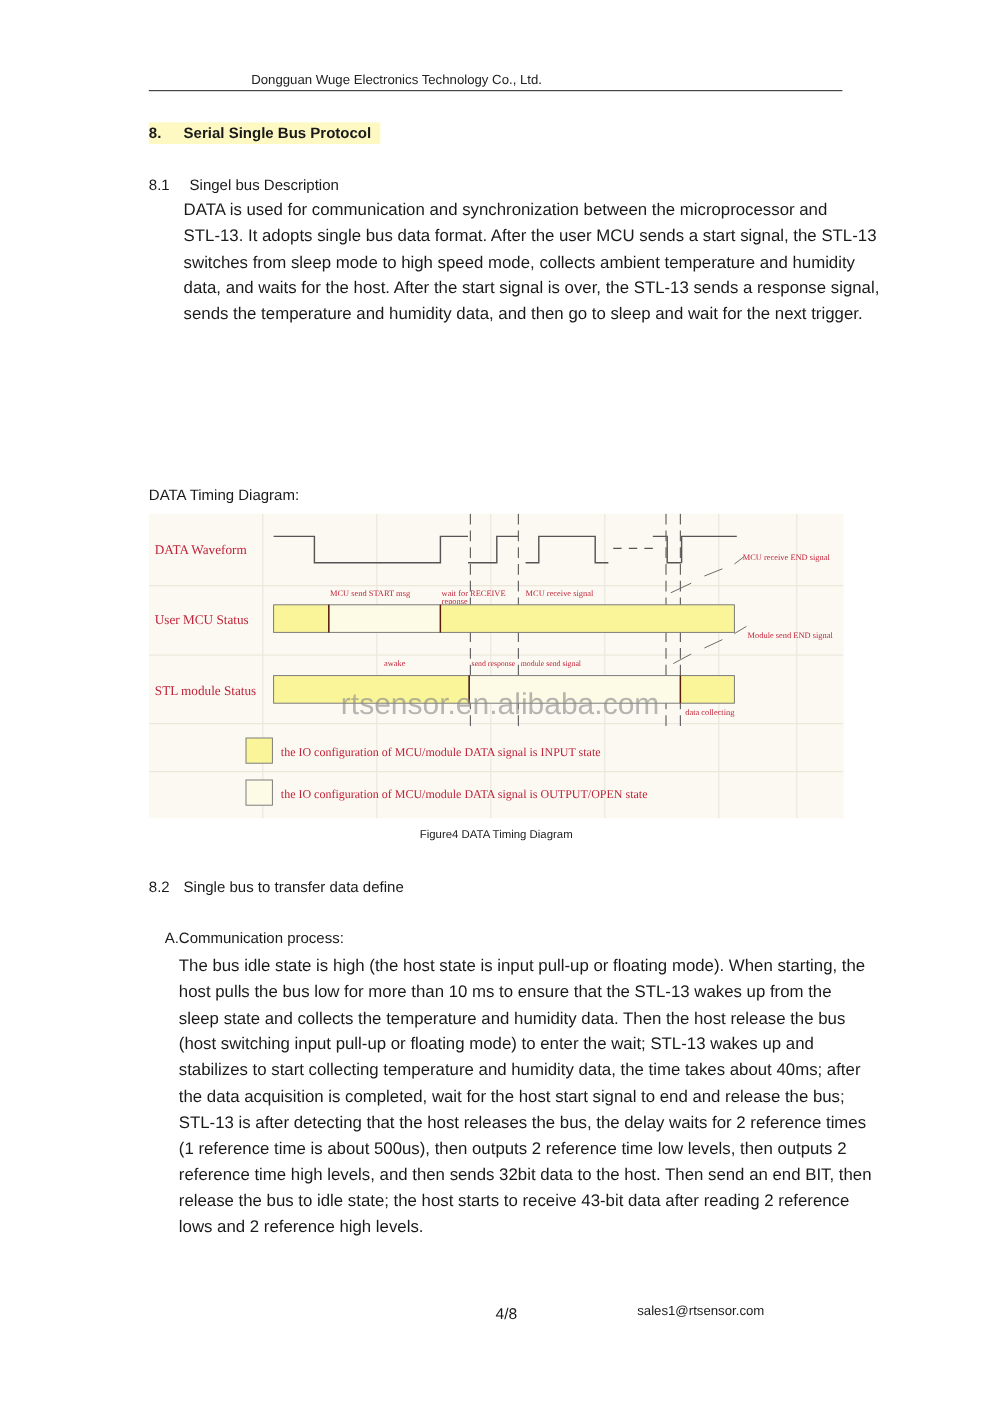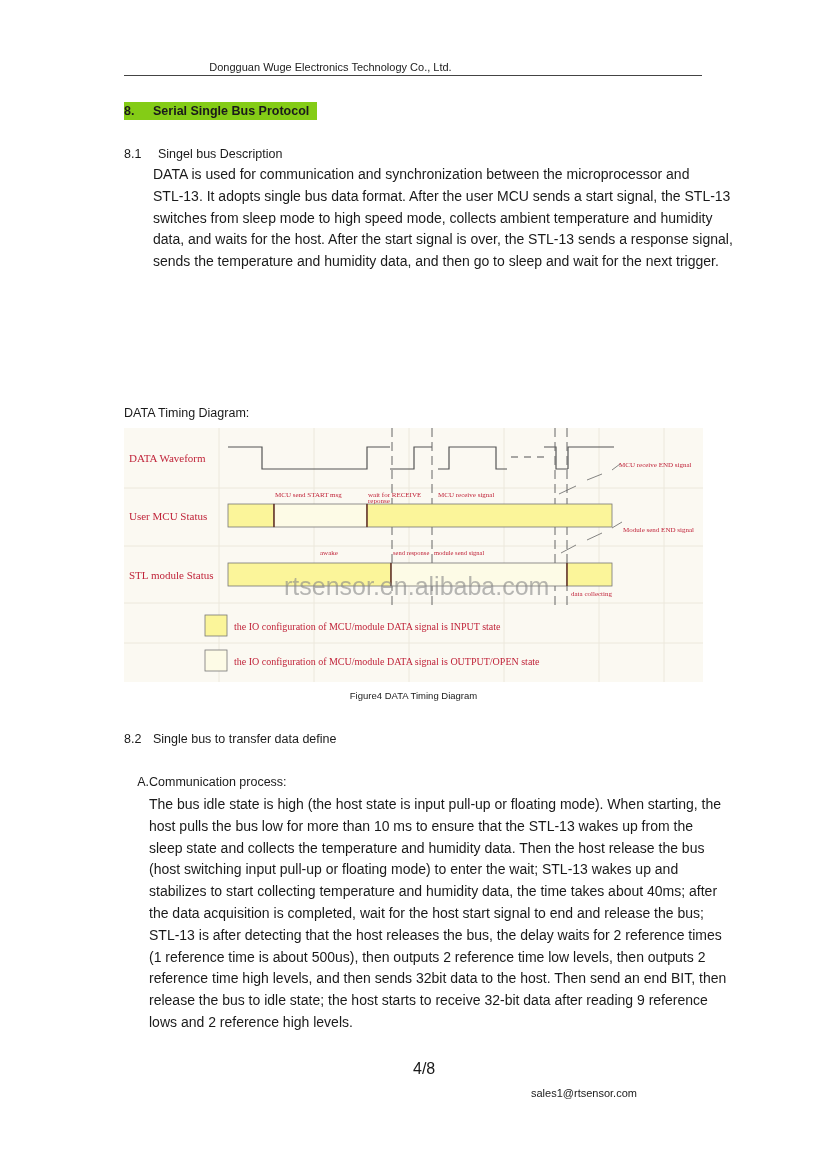--- a/index.html
+++ b/index.html
@@ -1,32 +1,32 @@
 <!DOCTYPE html>
 <html><head>
 <meta charset="utf-8">
 <style>
   html, body { margin:0; padding:0; background:#ffffff; }
   body { width:827px; height:1169px; position:relative; overflow:hidden;
          font-family:"Liberation Sans", "DejaVu Sans", sans-serif; color:#1a1a1a; }
   .abs { position:absolute; }
   .header-title { left:0; width:661px; top:61px; text-align:center; font-size:11px; color:#222; }
   .header-rule { left:124px; top:75px; width:578px; height:0; border-top:1.2px solid #444; }
-  .sec-heading { left:124px; top:102px; height:18px; padding:0 8px 0 0; background:#84cc16;
+  .sec-heading { left:124px; top:102px; height:18px; padding:0 8px 0 0; background:#fef9c3;
                  font-size:12.5px; font-weight:bold; line-height:18px; }
   .sec-heading .num { display:inline-block; width:29px; }
   .sub-heading { left:124px; font-size:12.5px; }
   .sub-heading .num { display:inline-block; width:34px; }
   .sub-heading.b .num { width:29px; }
   .para { left:153px; width:560px; font-size:14px; line-height:21.8px; }
   .para .line { display:block; white-space:nowrap; }
   .diagram { left:124px; top:428px; width:579px; height:254px; background:#fbf9f2; overflow:hidden; }
   .caption { left:0; width:827px; top:690px; text-align:center; font-size:9.5px; }
   .caption b { font-weight:normal; }
-  .footer-page { left:413px; top:1060px; font-size:16px;text-align:center; }
+  .footer-page { left:413px; top:1087px; font-size:13px;text-align:center; }
   .footer-email { left:531px; top:1087px; font-size:11px; }
   svg text { font-family:"Liberation Serif", "DejaVu Serif", serif; }
 </style>
 </head>
 <body>
 
 <div class="abs header-title">Dongguan Wuge Electronics Technology Co., Ltd.</div>
 <div class="abs header-rule"></div>
 
 <div class="abs sec-heading">
@@ -134,18 +134,18 @@
 <div class="abs para" style="top:794px; left:149px;">
   <span class="line">The bus idle state is high (the host state is input pull-up or floating mode). When starting, the</span>
   <span class="line">host pulls the bus low for more than 10 ms to ensure that the STL-13 wakes up from the</span>
   <span class="line">sleep state and collects the temperature and humidity data. Then the host release the bus</span>
   <span class="line">(host switching input pull-up or floating mode) to enter the wait; STL-13 wakes up and</span>
   <span class="line">stabilizes to start collecting temperature and humidity data, the time takes about 40ms; after</span>
   <span class="line">the data acquisition is completed, wait for the host start signal to end and release the bus;</span>
   <span class="line">STL-13 is after detecting that the host releases the bus, the delay waits for 2 reference times</span>
   <span class="line">(1 reference time is about 500us), then outputs 2 reference time low levels, then outputs 2</span>
   <span class="line">reference time high levels, and then sends 32bit data to the host. Then send an end BIT, then</span>
-  <span class="line">release the bus to idle state; the host starts to receive 32-bit data after reading 9 reference</span>
+  <span class="line">release the bus to idle state; the host starts to receive 43-bit data after reading 2 reference</span>
   <span class="line">lows and 2 reference high levels.</span>
 </div>
 
 <div class="abs footer-page">4/8</div>
 <div class="abs footer-email">sales1@rtsensor.com</div>
 
 </body></html>

